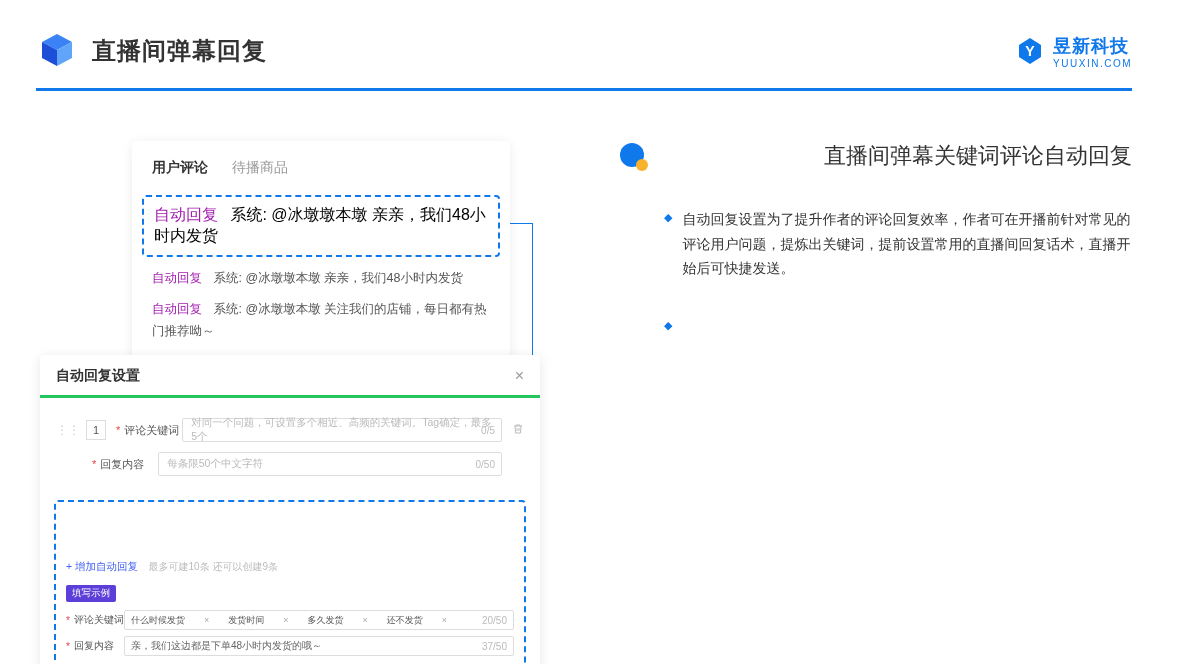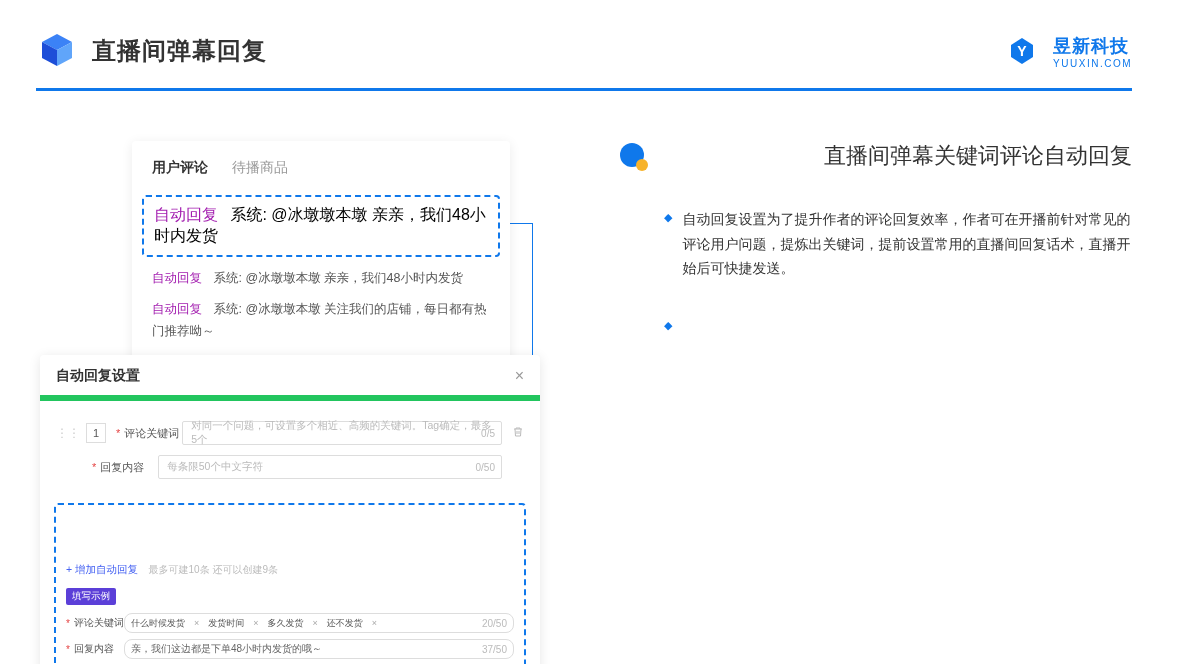--- a/index.html
+++ b/index.html
@@ -34,21 +34,20 @@
   letter-spacing: 1px;
 }
 .brand {
   display: flex;
   align-items: center;
   gap: 8px;
 }
 .brand-text {
   display: flex;
   flex-direction: column;
-  margin-left: 8px;
 }
 .brand-name {
   font-size: 18px;
   font-weight: 700;
   color: #0f78eb;
   letter-spacing: 1px;
 }
 .brand-url {
   font-size: 10px;
   color: #0f78eb;
@@ -119,21 +118,21 @@
   border: 2px dashed #0f78eb;
   border-radius: 4px;
   padding: 8px 10px;
   margin: 0 -10px 10px -10px;
 }
 .settings-header {
   display: flex;
   justify-content: space-between;
   align-items: center;
   padding: 12px 16px 10px 16px;
-  border-bottom: 6px solid #22c55e;
+  border-bottom: 3px solid #22c55e;
 }
 .settings-title {
   font-size: 14px;
   font-weight: 600;
   color: #333;
 }
 .close-x {
   color: #999;
   font-size: 16px;
 }
@@ -231,25 +230,25 @@
   margin-bottom: 6px;
 }
 .mini-label {
   color: #555;
   width: 50px;
 }
 .mini-input {
   flex: 1;
   height: 20px;
   border: 1px solid #ddd;
-  border-radius: 8px;
+  border-radius: 2px;
   padding: 0 6px;
   display: flex;
   align-items: center;
-  gap: 9px;
+  gap: 19px;
   color: #666;
   position: relative;
 }
 .chip {
   font-size: 9px;
   color: #555;
 }
 .chip-x {
   color: #aaa;
   font-size: 9px;

